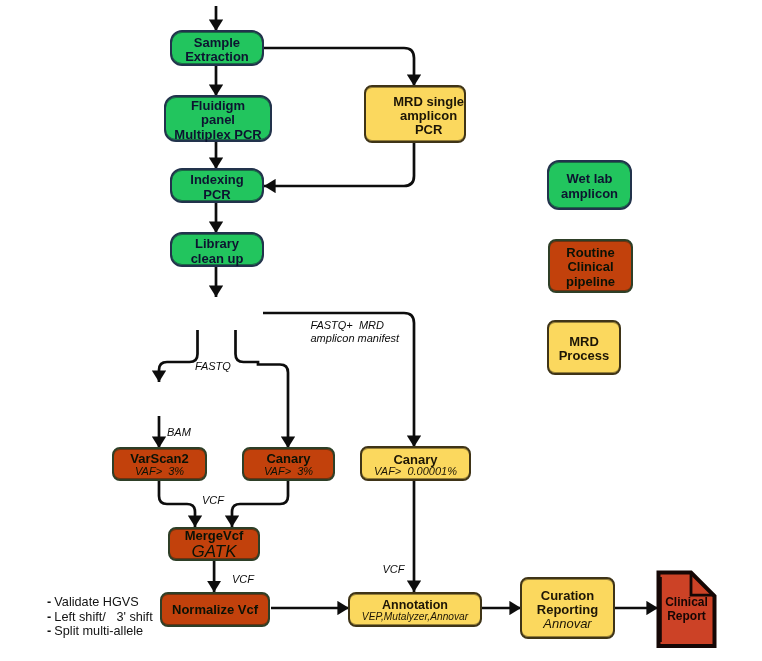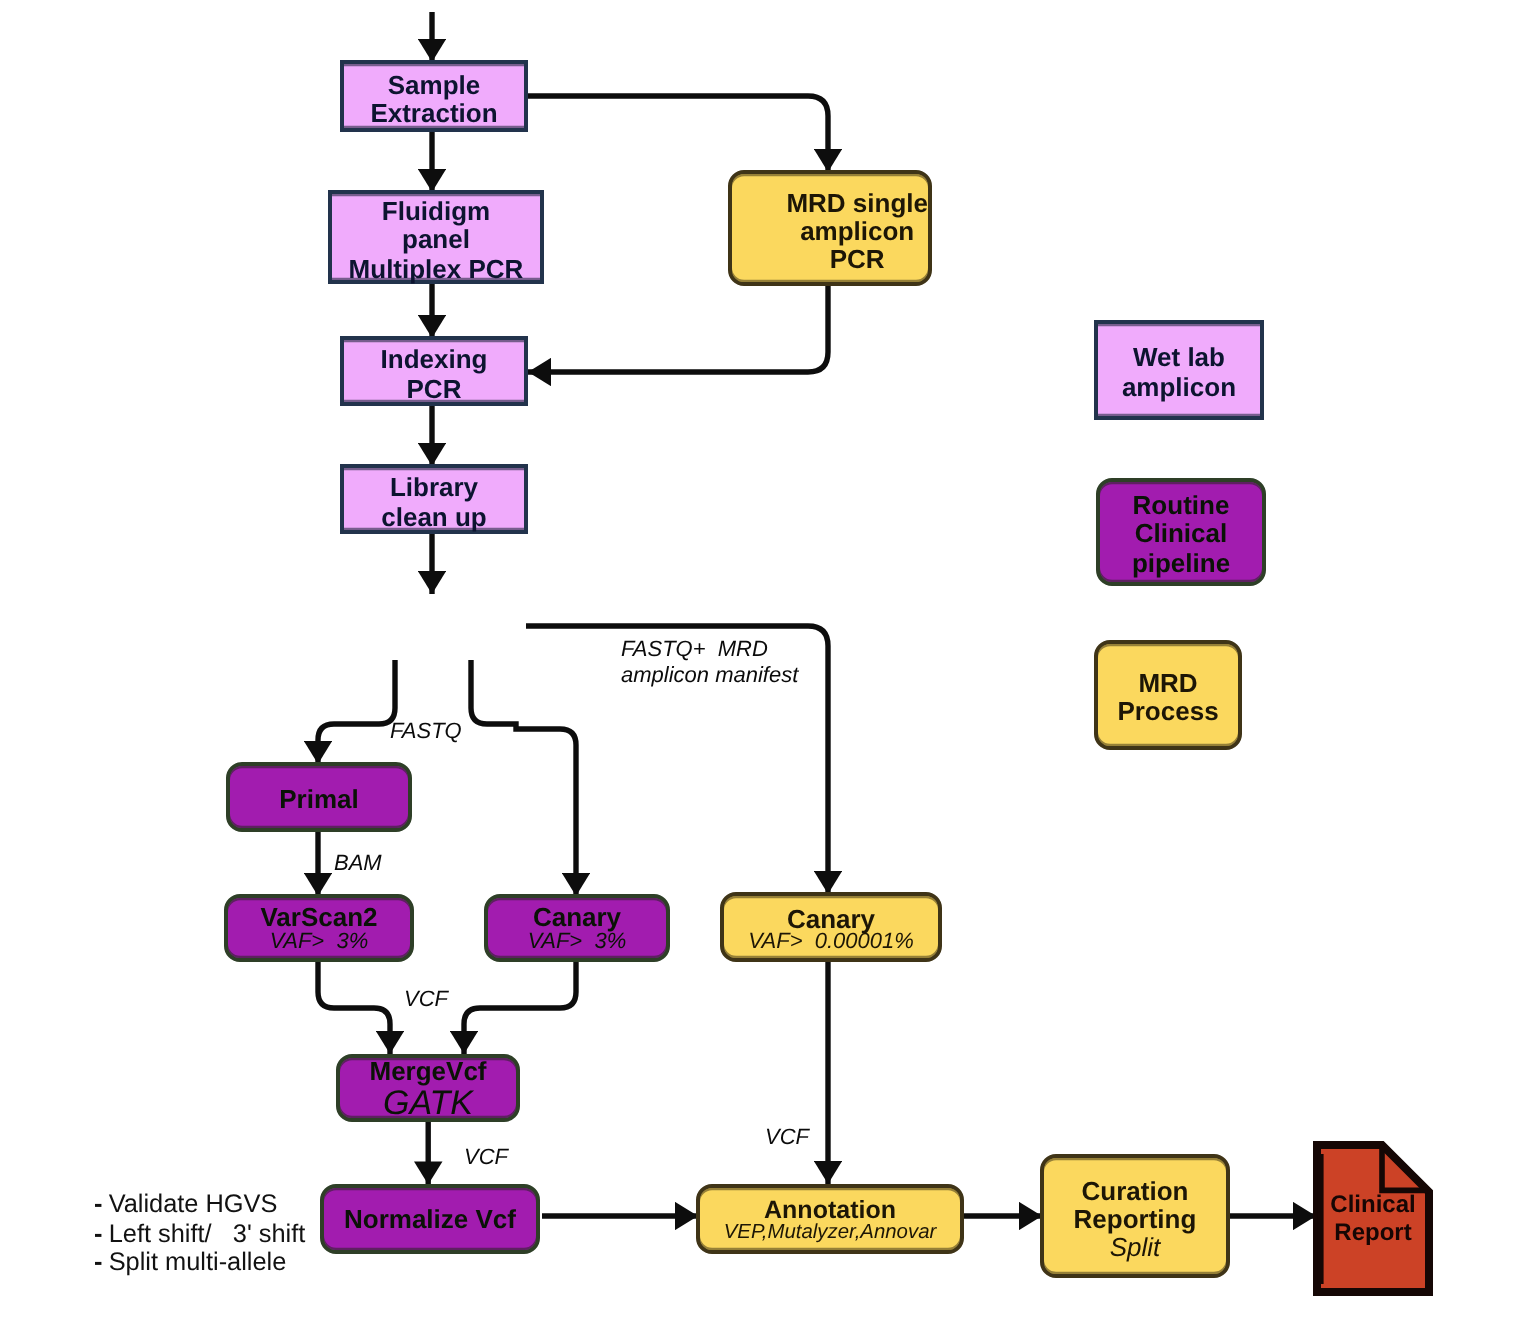--- a/index.html
+++ b/index.html
@@ -9,23 +9,23 @@
        -webkit-font-smoothing:antialiased;
        -moz-osx-font-smoothing:grayscale;
        text-rendering:optimizeLegibility;}
   #canvas{position:relative;width:762px;height:661px;background:#fff;}
   #edges{position:absolute;left:0;top:0;width:762px;height:661px;}
   .node{position:absolute;box-sizing:border-box;display:flex;
         flex-direction:column;align-items:center;justify-content:center;
         text-align:center;padding-top:4px;}
   .node .ttl{font-weight:bold;white-space:pre;line-height:1.09;}
   .node .sub{font-style:italic;white-space:pre;line-height:1.09;font-size:11px;margin-top:-1.7px;}
-  .wetlab{background:#f0abfc;border:2.4px solid #22334c;border-radius:0;color:#0d1430;
+  .wetlab{background:#22c55e;border:2.4px solid #22334c;border-radius:12px;color:#0d1430;
           box-shadow:inset 0 1.1px 0 rgba(20,30,50,.55), inset 0 -1.1px 0 rgba(20,30,50,.55);}
-  .pipeline{background:#a21caf;border:2.4px solid #2e3f27;border-radius:8px;color:#0a1206;
+  .pipeline{background:#c2410c;border:2.4px solid #2e3f27;border-radius:8px;color:#0a1206;
             box-shadow:inset 0 1.1px 0 rgba(25,35,20,.5), inset 0 -1.1px 0 rgba(25,35,20,.5);}
   .mrd{background:#fbd85e;border:2.4px solid #3f3417;border-radius:8px;color:#1d1606;
        box-shadow:inset 0 1.1px 0 rgba(50,40,15,.5), inset 0 -1.1px 0 rgba(50,40,15,.5);}
   .legendbox{position:absolute;box-sizing:border-box;display:flex;
              flex-direction:column;align-items:center;justify-content:center;
              text-align:center;font-weight:bold;white-space:pre;line-height:1.115;
              padding-top:3.4px;}
   .edgeLabel{position:absolute;font-style:italic;color:#0b0b0b;white-space:pre;
              line-height:1.25;font-size:11px;}
   .notes{position:absolute;color:#121212;line-height:1.142;font-size:12.7px;}
@@ -93,23 +93,20 @@
   <div class="ttl">Indexing
 PCR</div>
 </div>
 
 <div class="node wetlab" style="left:170px;top:232px;width:94px;height:35px;font-size:13px;">
   <div class="ttl">Library
 clean up</div>
 </div>
 
 
-<div class="node pipeline" style="left:113px;top:381px;width:93px;height:35px;font-size:13px;">
-  <div class="ttl">Primal</div>
-</div>
 
 <div class="node pipeline" style="left:112px;top:446.5px;width:95px;height:34.5px;font-size:13px;padding-top:1.8px;">
   <div class="ttl">VarScan2</div>
   <div class="sub">VAF&gt;  3%</div>
 </div>
 
 <div class="node pipeline" style="left:242px;top:446.5px;width:93px;height:34.5px;font-size:13px;padding-top:1.8px;">
   <div class="ttl">Canary</div>
   <div class="sub">VAF&gt;  3%</div>
 </div>
@@ -129,21 +126,21 @@
 </div>
 
 <div class="node mrd" style="left:348px;top:591.5px;width:134px;height:35px;font-size:12.5px;">
   <div class="ttl">Annotation</div>
   <div class="sub" style="font-size:10.2px;">VEP,Mutalyzer,Annovar</div>
 </div>
 
 <div class="node mrd" style="left:520px;top:577px;width:95px;height:62px;font-size:13px;">
   <div class="ttl">Curation
 Reporting</div>
-  <div class="sub" style="font-size:13px;margin-top:-0.2px;">Split</div>
+  <div class="sub" style="font-size:13px;margin-top:-0.2px;">Annovar</div>
 </div>
 
 <div class="reportLabel" style="left:660px;top:595px;width:53px;font-size:12px;line-height:1.17;">Clinical
 Report</div>
 
 <div class="legendbox wetlab" style="left:547px;top:160px;width:85px;height:50px;font-size:13px;">Wet lab
 amplicon</div>
 
 <div class="legendbox pipeline" style="left:548px;top:239px;width:85px;height:54px;font-size:13px;">Routine
 Clinical

